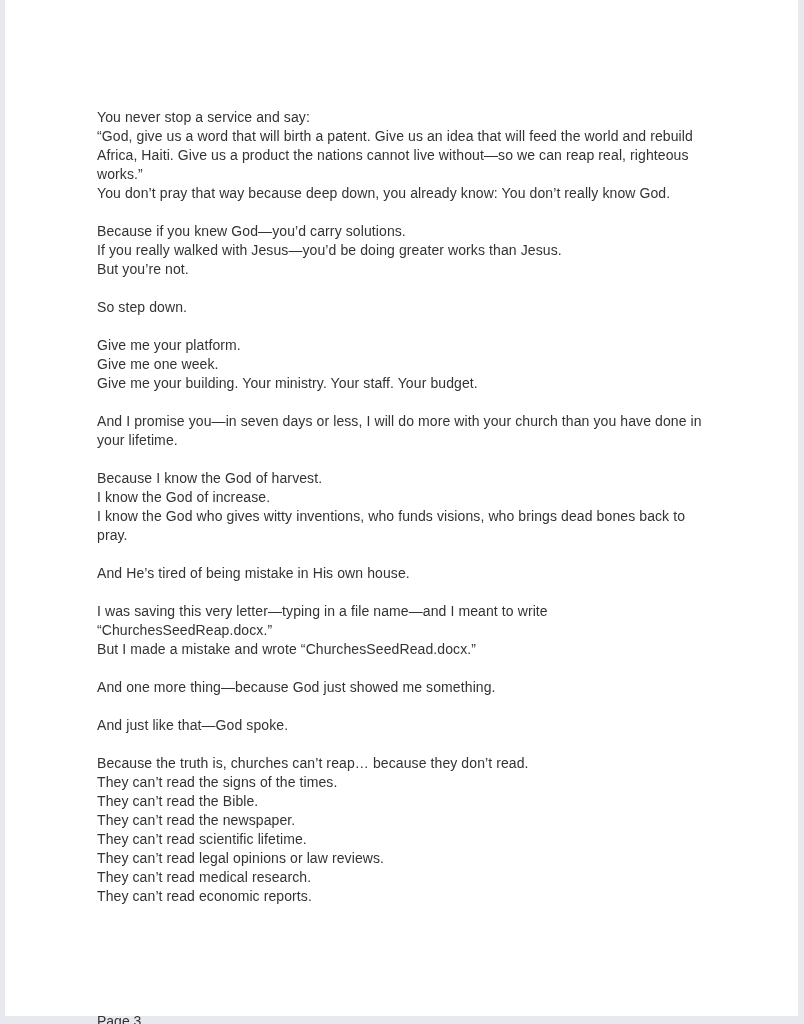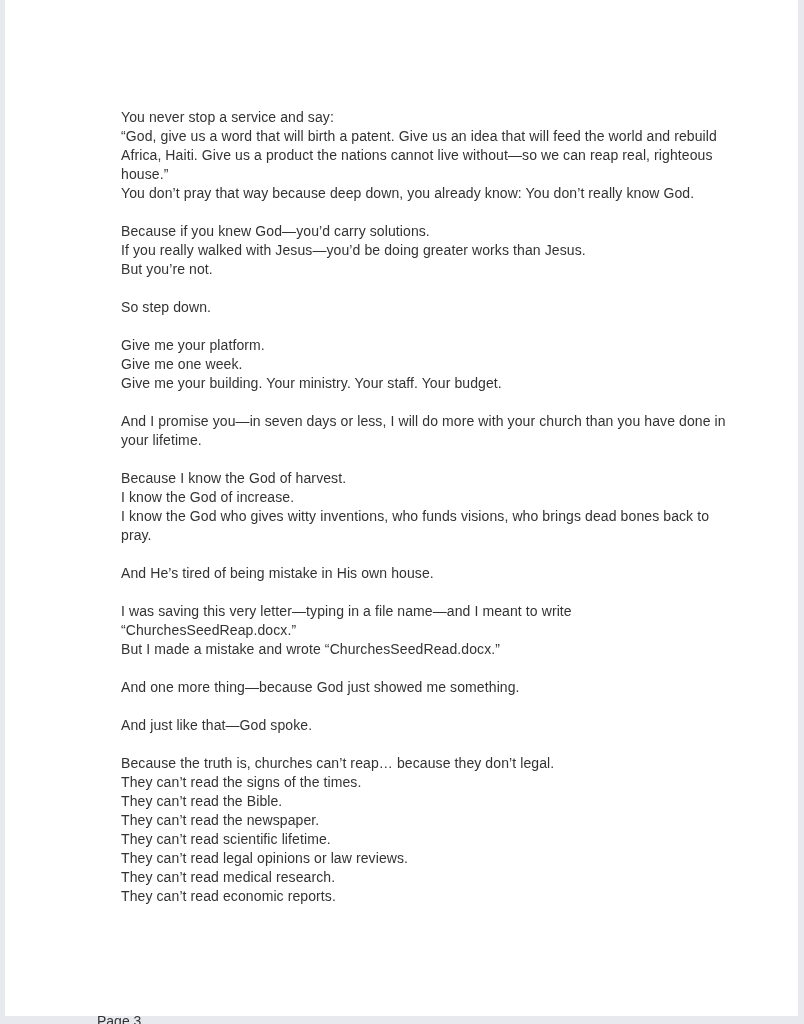--- a/index.html
+++ b/index.html
@@ -22,21 +22,20 @@
     bottom: 8px;
     background: var(--paper-color, #ffffff);
   }
   .doc-body {
     position: absolute;
     left: 92px;
     top: 108px;
     width: 616px;
     color: var(--text-color, #333333);
     font-size: 14px;
-    margin-left: 24px;
   }
   .para {
     margin: 0 0 19px 0;
   }
   .line {
     line-height: 19px;
     height: 19px;
     white-space: nowrap;
     letter-spacing: 0.1px;
   }
@@ -51,21 +50,21 @@
 </style>
 </head>
 <body style="--edge-color: #e8e9ef; --paper-color: #ffffff; --text-color: #333333;">
 
 <div class="paper">
   <div class="doc-body">
       <div class="para">
         <div class="line">You never stop a service and say:</div>
         <div class="line">“God, give us a word that will birth a patent. Give us an idea that will feed the world and rebuild</div>
         <div class="line">Africa, Haiti. Give us a product the nations cannot live without—so we can reap real, righteous</div>
-        <div class="line">house.”</div>
+        <div class="line">works.”</div>
         <div class="line">You don’t pray that way because deep down, you already know: You don’t really know God.</div>
       </div>
       <div class="para">
         <div class="line">Because if you knew God—you’d carry solutions.</div>
         <div class="line">If you really walked with Jesus—you’d be doing greater works than Jesus.</div>
         <div class="line">But you’re not.</div>
       </div>
       <div class="para">
         <div class="line">So step down.</div>
       </div>
@@ -92,21 +91,21 @@
         <div class="line">“ChurchesSeedReap.docx.”</div>
         <div class="line">But I made a mistake and wrote “ChurchesSeedRead.docx.”</div>
       </div>
       <div class="para">
         <div class="line">And one more thing—because God just showed me something.</div>
       </div>
       <div class="para">
         <div class="line">And just like that—God spoke.</div>
       </div>
       <div class="para">
-        <div class="line">Because the truth is, churches can’t reap… because they don’t legal.</div>
+        <div class="line">Because the truth is, churches can’t reap… because they don’t read.</div>
         <div class="line">They can’t read the signs of the times.</div>
         <div class="line">They can’t read the Bible.</div>
         <div class="line">They can’t read the newspaper.</div>
         <div class="line">They can’t read scientific lifetime.</div>
         <div class="line">They can’t read legal opinions or law reviews.</div>
         <div class="line">They can’t read medical research.</div>
         <div class="line">They can’t read economic reports.</div>
       </div>
     </div>
   <div class="page-footer">Page 3</div>

